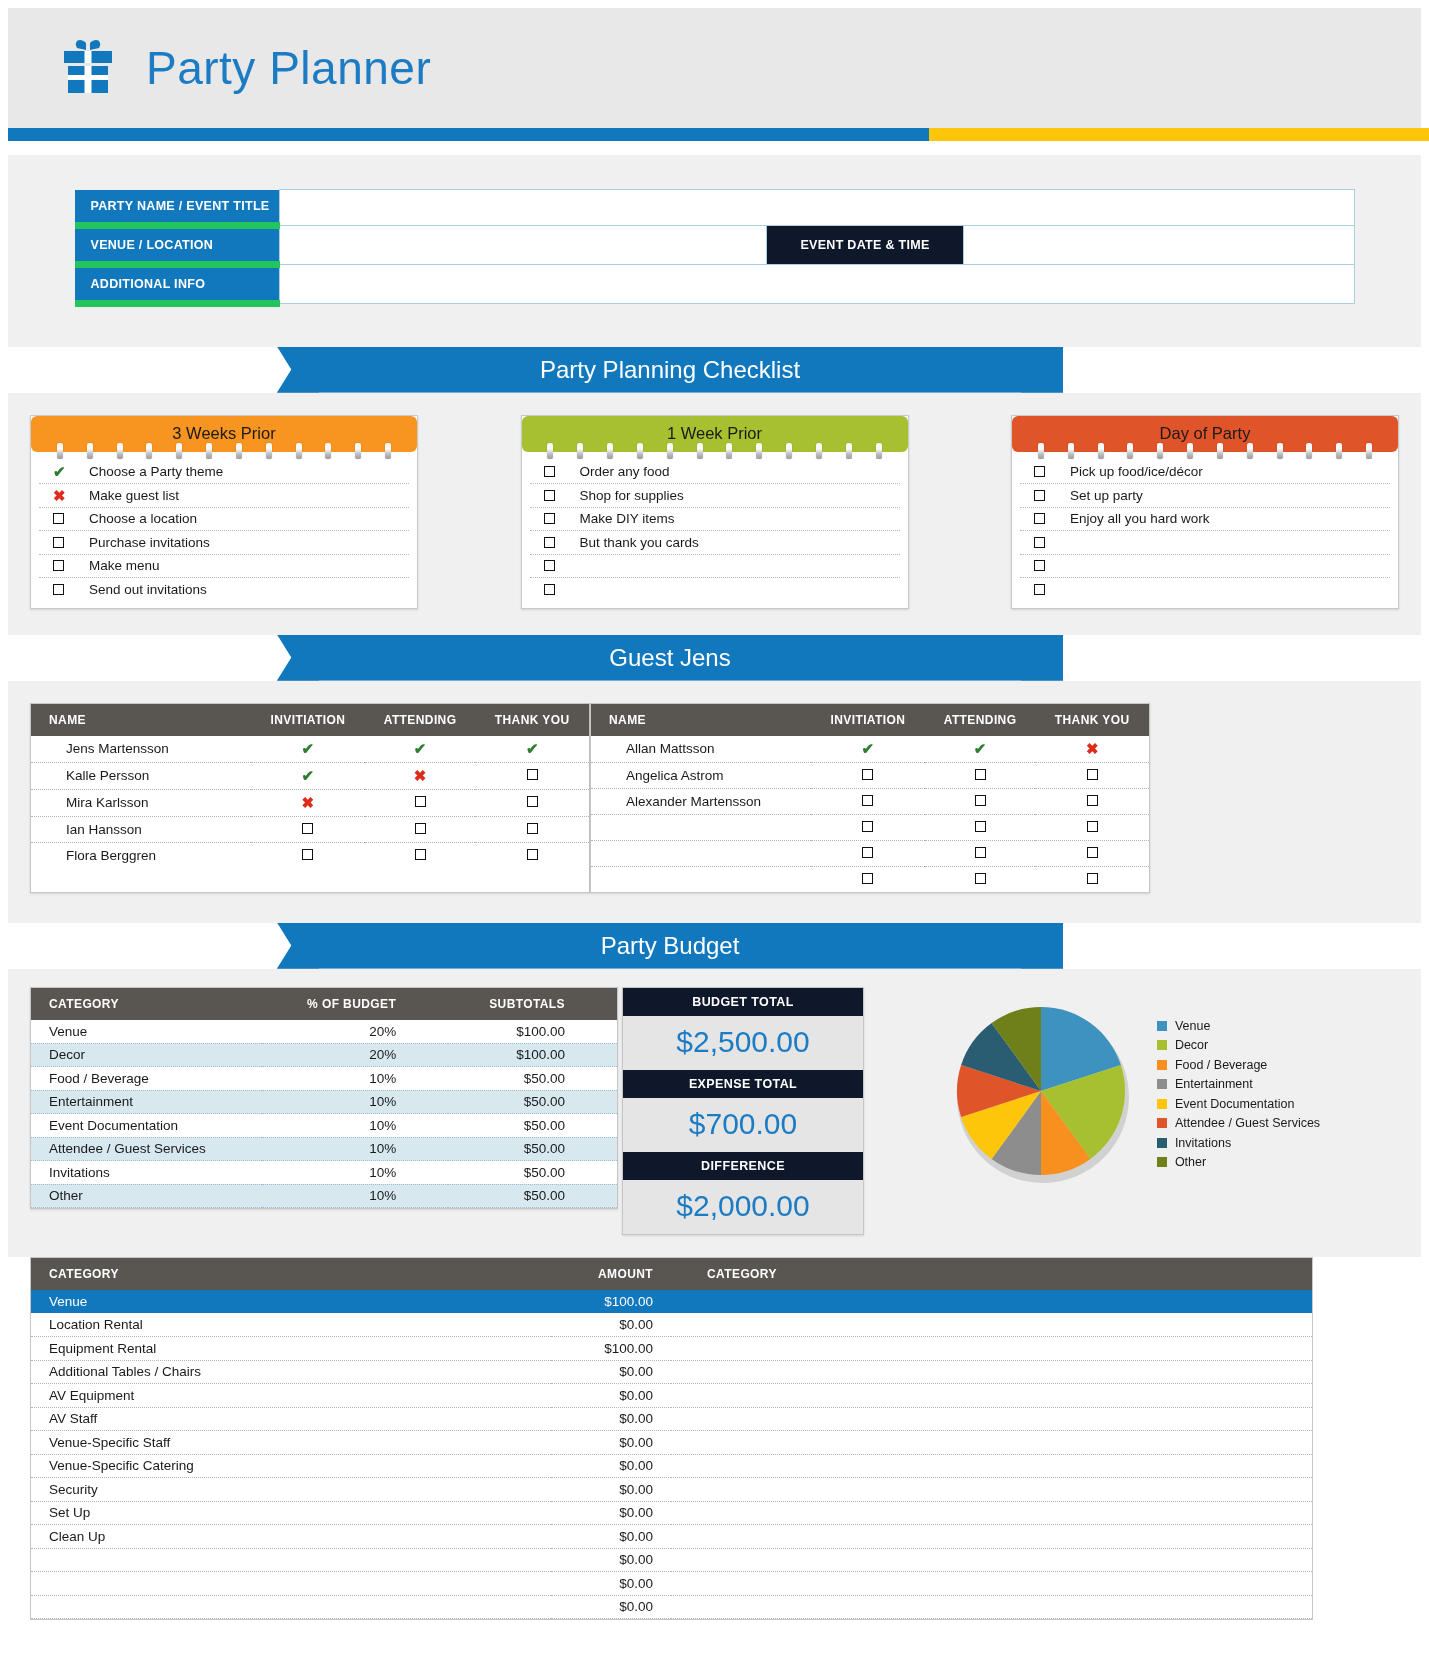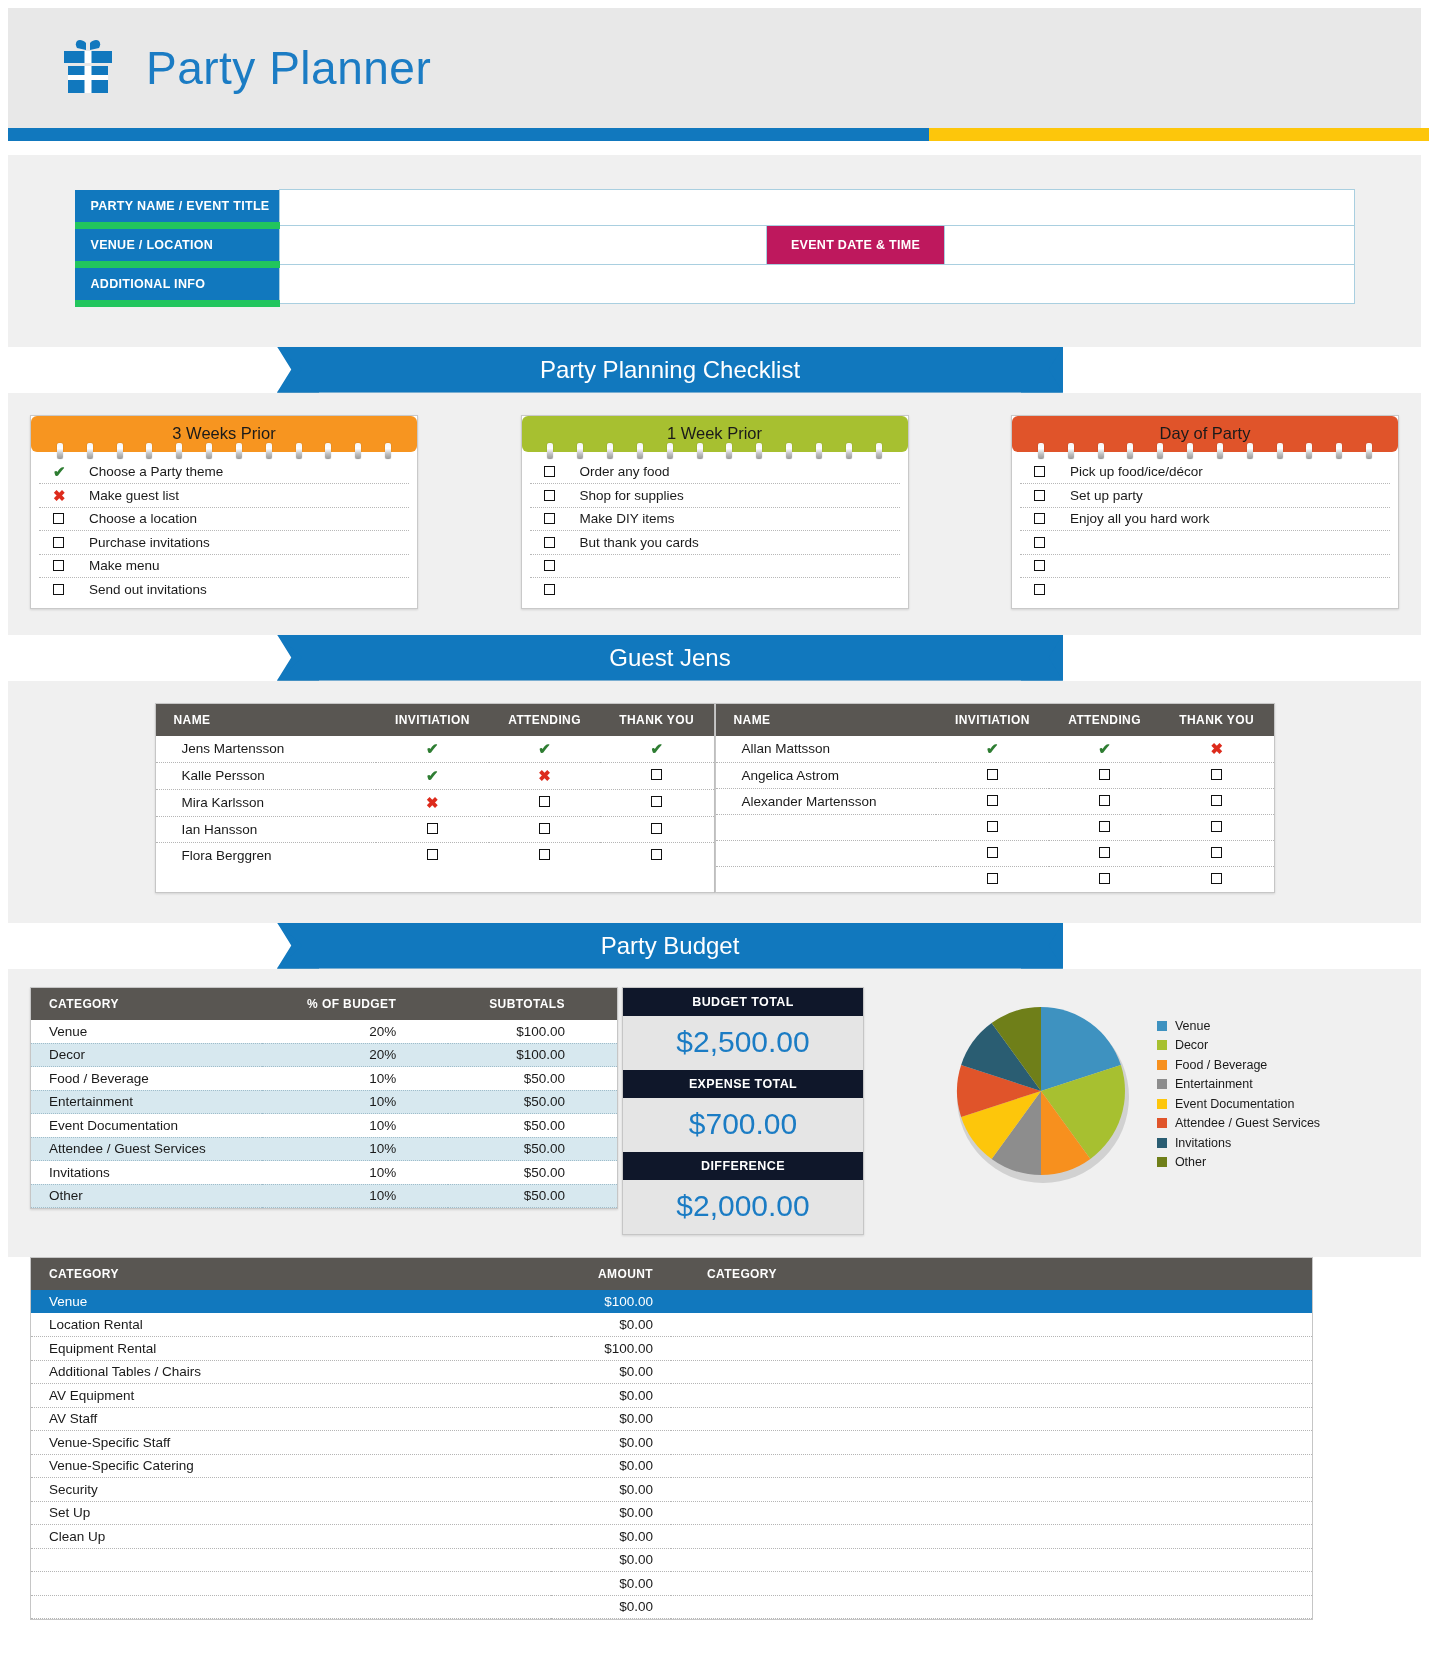--- a/index.html
+++ b/index.html
@@ -29,22 +29,22 @@
   
   .info-wrap { background:#f0f0f0; padding:34px 0 40px 0; margin:14px 8px 0 8px; }
   .info-table { width:1280px; margin:0 auto; border-collapse:collapse; }
   .info-label {
     background:#1178be; color:#fff; font-size:12.5px; font-weight:bold;
     letter-spacing:.3px; padding:9px 0 9px 16px; width:205px; height:32px;
     border-bottom:7px solid #22c55e; white-space:nowrap;
   }
   .info-value { background:#fff; border:1px solid #a9cfe0; height:32px; }
   .info-label-mid {
-    background:#be185d; color:#fff; font-size:12.5px; font-weight:bold;
-    letter-spacing:.3px; padding:9px 0; width:178px; text-align:center; white-space:nowrap;
+    background:#0f172a; color:#fff; font-size:12.5px; font-weight:bold;
+    letter-spacing:.3px; padding:9px 0; width:197px; text-align:center; white-space:nowrap;
   }
 
   
   .banner-row { position:relative; height:46px; margin:0; }
   .banner {
     position:absolute; left:277px; width:786px; height:46px;
     background:#1178be; color:#fff; font-size:24px; font-weight:400;
     display:flex; align-items:center; justify-content:center;
     clip-path: polygon(0 0, 100% 0, 100% 100%, 0 100%, 3.2% 50%);
     box-shadow:0 2px 3px rgba(0,0,0,.22);
@@ -76,32 +76,32 @@
             border-bottom:1px dotted #b8b8b8; margin:0 8px; padding-left:14px; }
   .cl-row:last-child { border-bottom:none; }
   .cl-mark { width:36px; flex:0 0 auto; display:flex; align-items:center; justify-content:flex-start; }
   .cl-text { font-size:13.5px; color:#1a1a1a; }
 
   .box { width:11px; height:11px; border:1.6px solid #111; background:#fff; display:inline-block; }
   .tick { color:#2e7d32; font-size:15px; line-height:1; font-weight:bold; }
   .cross { color:#dd2b1c; font-size:15px; line-height:1; font-weight:bold; }
 
   
-  .guest-wrap { display:flex; justify-content:center; padding:22px 22px 30px 22px; }
+  .guest-wrap { display:flex; justify-content:flex-start; padding:22px 22px 30px 22px; }
   .gtable { width:560px; background:#fff; border:1px solid #c6c6c6; box-shadow:0 1px 2px rgba(0,0,0,.12); }
   .gtable table { width:100%; border-collapse:collapse; }
   .gtable thead th {
     background:#595652; color:#fff; font-size:12px; font-weight:bold; letter-spacing:.4px;
     padding:9px 0; height:30px;
   }
   .gtable thead th.name { text-align:left; padding-left:18px; width:220px; }
   .gtable tbody td { font-size:13.5px; padding:5px 0; height:24px;
                      border-bottom:1px dotted #b5b5b5; text-align:center; }
   .gtable tbody tr:last-child td { border-bottom:none; }
-  .gtable tbody td.name { text-align:left; padding-left:26px; }
+  .gtable tbody td.name { text-align:left; padding-left:35px; }
 
   
   .budget-wrap { display:flex; padding:18px 22px 22px 22px; align-items:flex-start; }
   .btable { width:588px; background:#fff; border:1px solid #c6c6c6; box-shadow:0 1px 2px rgba(0,0,0,.12); }
   .btable table { width:100%; border-collapse:collapse; }
   .btable thead th { background:#595652; color:#fff; font-size:12px; font-weight:bold;
                      letter-spacing:.4px; padding:9px 0; height:30px; }
   .btable thead th.cat { text-align:left; padding-left:18px; }
   .btable thead th.pct { text-align:right; padding-right:52px; }
   .btable thead th.sub { text-align:right; padding-right:52px; }

